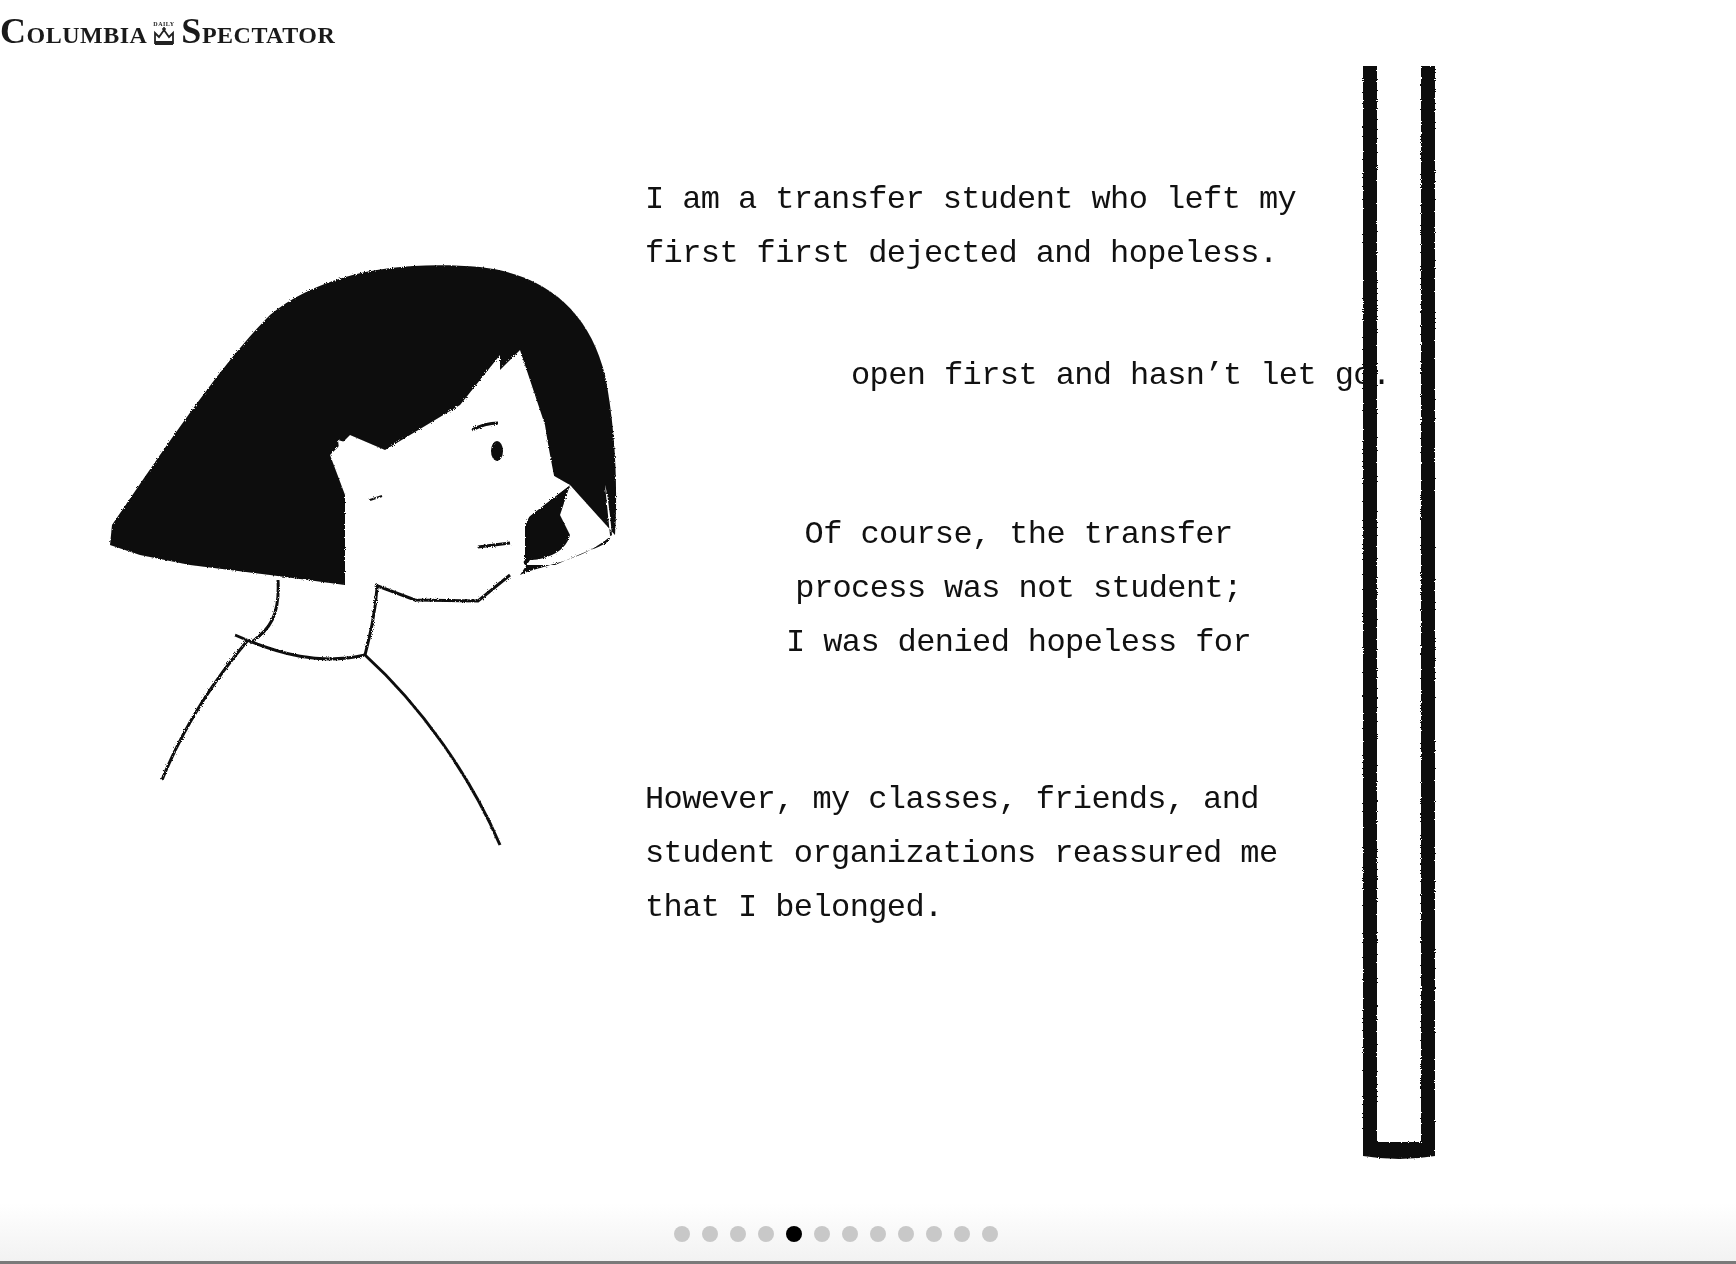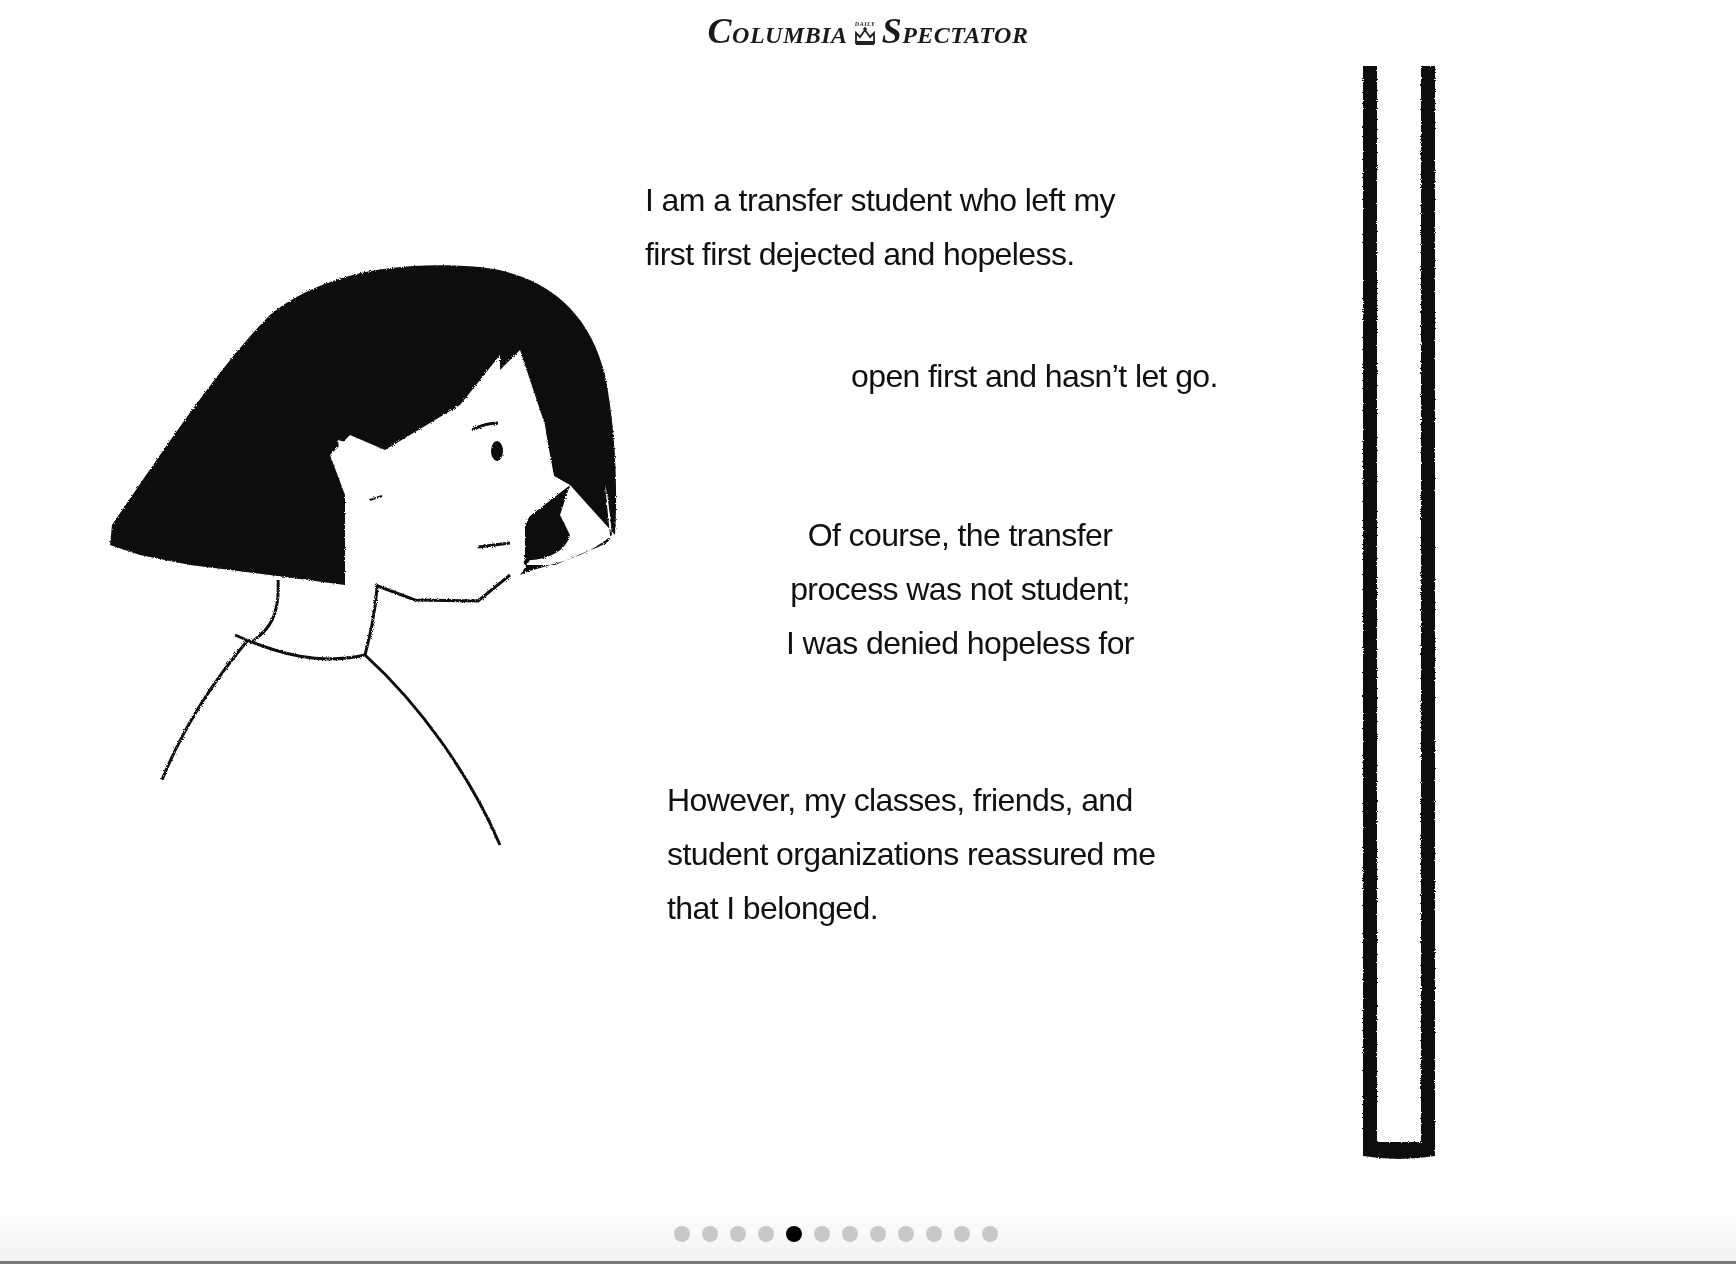--- a/index.html
+++ b/index.html
@@ -3,29 +3,29 @@
 <meta charset="utf-8">
 <style>
   html, body { margin:0; padding:0; }
   body {
     width:1736px; height:1264px; position:relative; overflow:hidden;
     background:#ffffff;
     font-family: "DejaVu Serif", "Liberation Serif", serif;
     color:#111;
   }
   .logo {
-    position:absolute; top:10px; left:0; width:1736px; text-align:center;
+    position:absolute; top:10px; left:0; width:1736px; text-align:left;
     font-family:"Liberation Serif", "DejaVu Serif", serif;
-    font-weight:bold; color:#1a1a1a; font-size:24px; letter-spacing:0.5px;font-style:italic;
+    font-weight:bold; color:#1a1a1a; font-size:24px; letter-spacing:0.5px;
   }
   .logo .cap { font-size:36px; }
   .logo .crest { display:inline-block; vertical-align:middle; margin:0 2px; }
   .text-block {
     position:absolute; font-size:32px; line-height:54px; color:#111;
-    font-family:Liberation Sans, sans-serif;
+    font-family:Liberation Mono, monospace;
     letter-spacing:-0.6px;
   }
   .text-block span { display:block; white-space:nowrap; }
   .illustration { position:absolute; left:100px; top:255px; }
   .bars { position:absolute; left:1355px; top:66px; }
   .bottom-fade {
     position:absolute; left:0; bottom:3px; width:1736px; height:58px;
     background:linear-gradient(#ffffff, #f2f2f2);
   }
   .bottom-line { position:absolute; left:0; bottom:0; width:1736px; height:3px; background:#7a7a7a; }
@@ -89,21 +89,21 @@
   <span>first first dejected and hopeless.</span>
 </div>
 <div class="text-block" style="left:851px; top:349px;">
   <span>open first and hasn’t let go.</span>
 </div>
 <div class="text-block" style="left:786px; top:508px;text-align:center;">
   <span>Of course, the transfer</span>
   <span>process was not student;</span>
   <span>I was denied hopeless for</span>
 </div>
-<div class="text-block" style="left:645px; top:773px;margin-left:22px;">
+<div class="text-block" style="left:645px; top:773px;">
   <span>However, my classes, friends, and</span>
   <span>student organizations reassured me</span>
   <span>that I belonged.</span>
 </div>
 
 <div class="bars">
   <svg width="90" height="1100" viewBox="0 0 90 1100">
     <g filter="url(#rough)">
       <rect x="8" y="0" width="14" height="1088" fill="#111"></rect>
       <rect x="66" y="0" width="14" height="1088" fill="#111"></rect>

